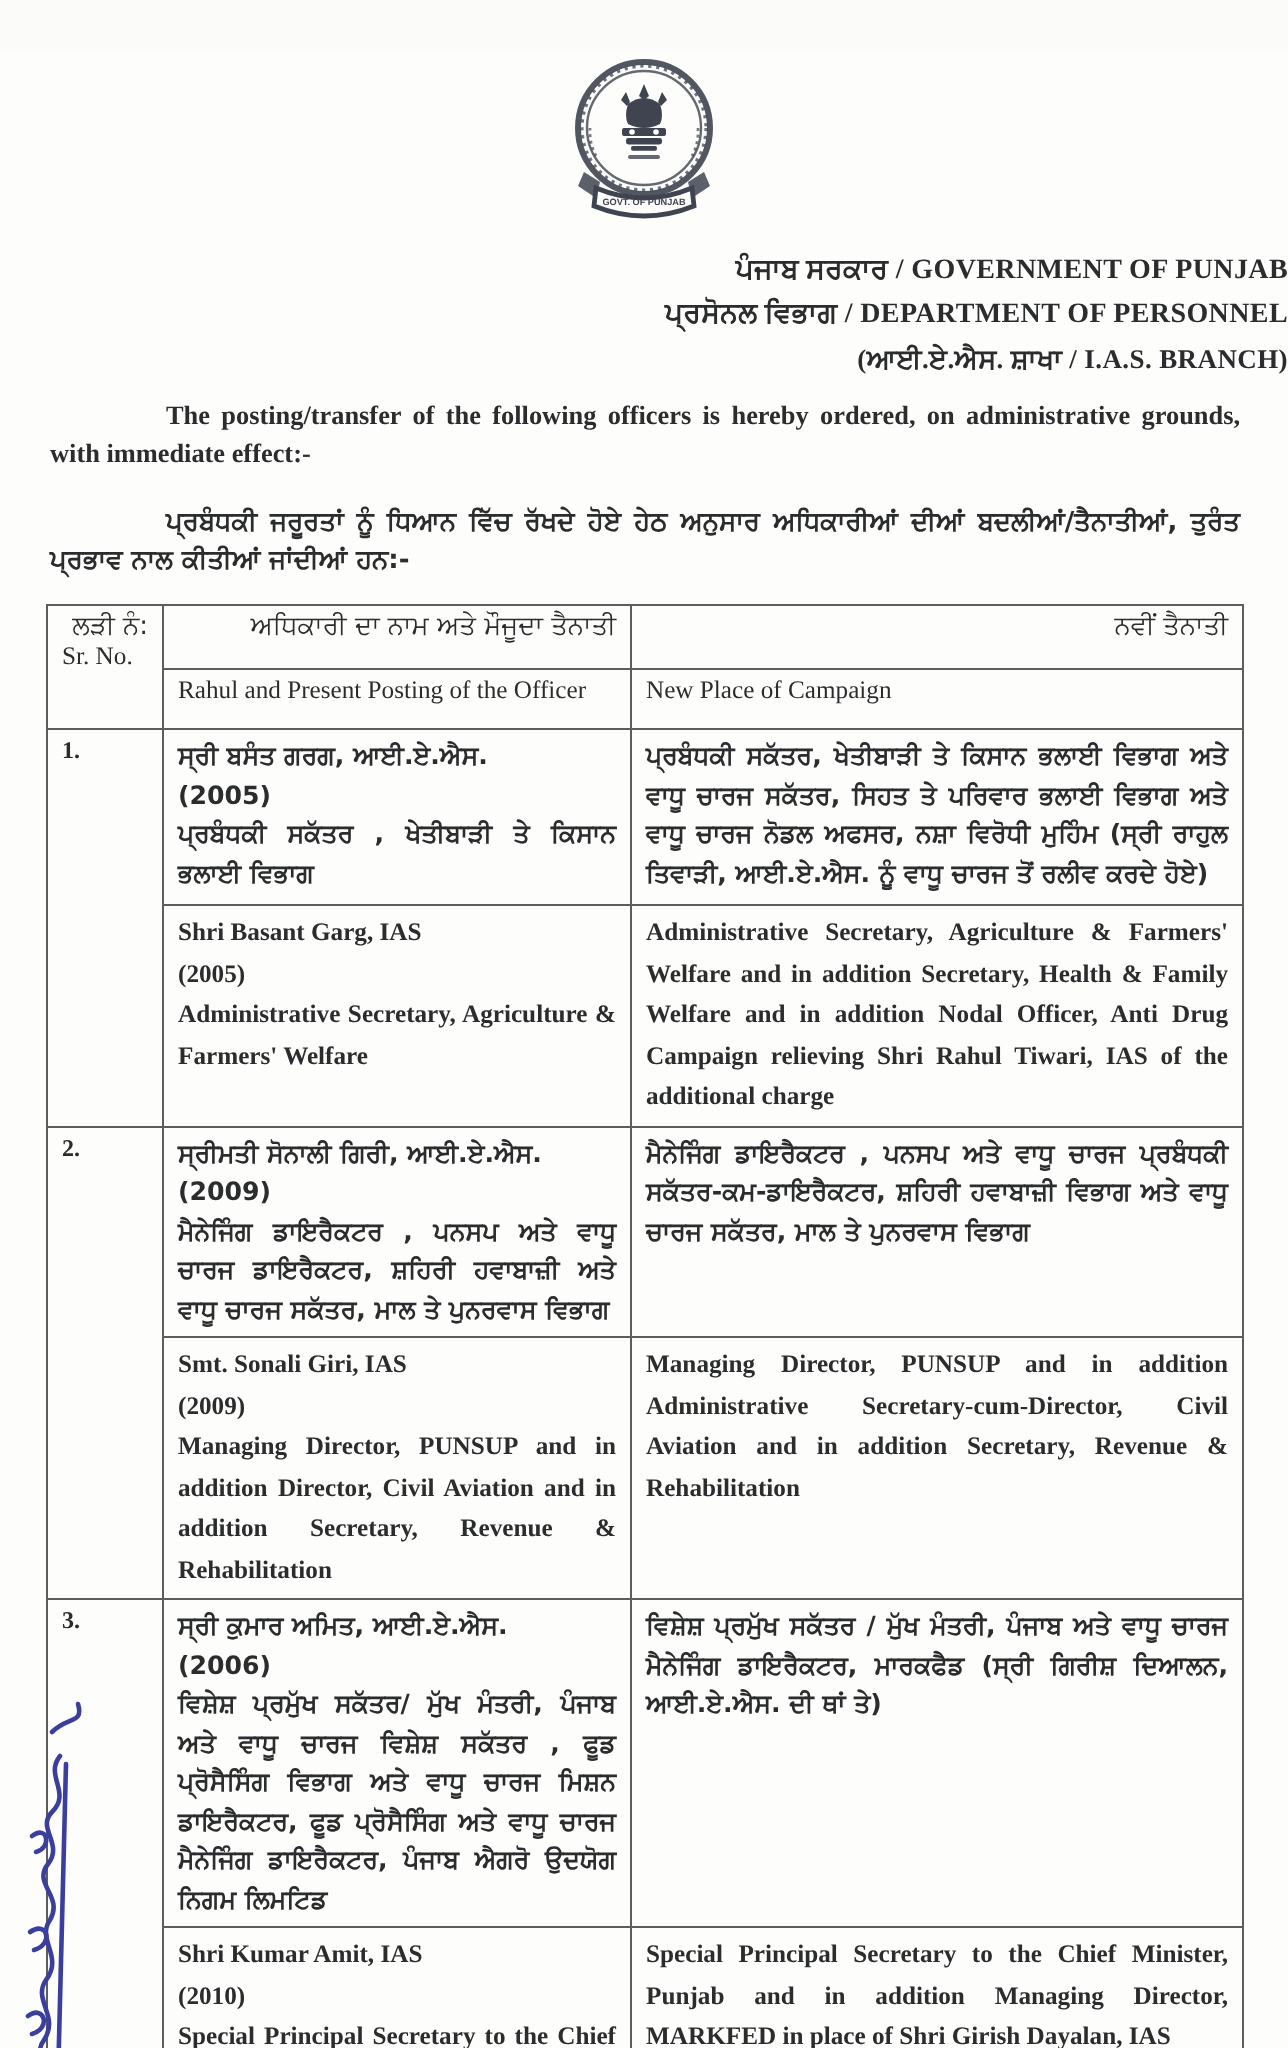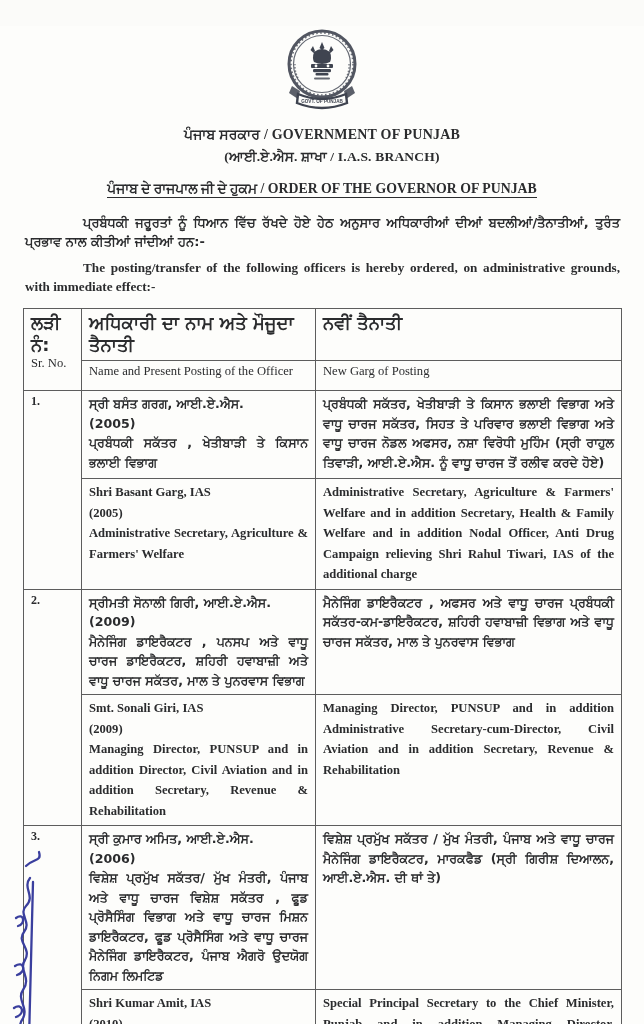--- a/index.html
+++ b/index.html
@@ -19,21 +19,21 @@
   .page::after{ 
     content:"";
     position:absolute;left:0;right:0;bottom:0;height:14px;
     background:linear-gradient(to bottom, rgba(0,0,0,0), rgba(0,0,0,0.07));
     pointer-events:none;
   }
   .emblem-wrap{
     width:84px;margin:26px auto 6px auto;text-align:center;
   }
   .gov-head{
-    text-align:center;
+    text-align:right;
     font-weight:700;
     line-height:22px;
     font-size:14px;
     letter-spacing:.2px;
   }
   .gov-head .l3{font-size:13.5px;padding-left:20px;}
   .order-title{
     text-align:center;
     margin-top:13px;
     font-size:13.8px;
@@ -73,22 +73,23 @@
   }
   col.c1{width:58px;}
   col.c2{width:234px;}
   col.c3{width:306px;}
   .srno{
     font-size:12px;font-weight:600;
     font-family:"Liberation Serif", serif;
   }
   .hdr-pa{
     font-family:"DejaVu Sans", sans-serif;
-    font-size:18px;font-weight:700;
+    font-size:13px;font-weight:400;
     height:24px;
+    text-align:right;
   }
   .hdr-en{
     font-size:12.6px;font-weight:400;
     height:22px;
   }
   td.pa-cell{
     font-family:"DejaVu Sans", sans-serif;
     font-size:12.6px;font-weight:600;
     line-height:19.5px;
     text-align:justify;
@@ -147,49 +148,47 @@
 
       <g>
         <path d="M18 68 q24 10 48 0 l1 9 q-25 10 -50 0 z" fill="#fdfdfb" stroke="#3f4450" stroke-width="2.4"></path>
         <text x="42" y="76.5" text-anchor="middle" font-size="4.6" font-family="Liberation Sans, sans-serif" fill="#3f4450" font-weight="bold">GOVT. OF PUNJAB</text>
       </g>
     </svg>
   </div>
 
   <div class="gov-head">
     <div class="l1">ਪੰਜਾਬ ਸਰਕਾਰ / GOVERNMENT OF PUNJAB</div>
+    <div class="l2">ਪ੍ਰਸੋਨਲ ਵਿਭਾਗ / DEPARTMENT OF PERSONNEL</div>
     <div class="l3">(ਆਈ.ਏ.ਐਸ. ਸ਼ਾਖਾ / I.A.S. BRANCH)</div>
   </div>
 
-  <div class="order-title">
-    <span>ਪੰਜਾਬ ਦੇ ਰਾਜਪਾਲ ਜੀ ਦੇ ਹੁਕਮ / ORDER OF THE GOVERNOR OF PUNJAB</span>
-  </div>
-
+
+  <p class="intro en">The posting/transfer of the following officers is hereby ordered, on administrative grounds, with immediate effect:-</p>
   <p class="intro pa">ਪ੍ਰਬੰਧਕੀ ਜਰੂਰਤਾਂ ਨੂੰ ਧਿਆਨ ਵਿੱਚ ਰੱਖਦੇ ਹੋਏ ਹੇਠ ਅਨੁਸਾਰ ਅਧਿਕਾਰੀਆਂ ਦੀਆਂ ਬਦਲੀਆਂ/ਤੈਨਾਤੀਆਂ, ਤੁਰੰਤ ਪ੍ਰਭਾਵ ਨਾਲ ਕੀਤੀਆਂ ਜਾਂਦੀਆਂ ਹਨ:-</p>
-  <p class="intro en">The posting/transfer of the following officers is hereby ordered, on administrative grounds, with immediate effect:-</p>
 
   <table class="order-table">
     <colgroup>
         <col class="c1">
         <col class="c2">
         <col class="c3">
       </colgroup>
 
     <tbody>
         <tr>
       <td rowspan="2">
         <div class="hdr-pa" style="height:auto">ਲੜੀ ਨੰ:</div>
         <div class="hdr-en" style="height:auto">Sr. No.</div>
       </td>
       <td class="hdr-pa">ਅਧਿਕਾਰੀ ਦਾ ਨਾਮ ਅਤੇ ਮੌਜੂਦਾ ਤੈਨਾਤੀ</td>
       <td class="hdr-pa">ਨਵੀਂ ਤੈਨਾਤੀ</td>
     </tr>
     <tr>
-      <td class="hdr-en">Name and Present Posting of the Officer</td>
-      <td class="hdr-en">New Garg of Posting</td>
+      <td class="hdr-en">Rahul and Present Posting of the Officer</td>
+      <td class="hdr-en">New Place of Campaign</td>
     </tr>
 
     <tr>
       <td rowspan="2" class="srno">1.</td>
       <td class="pa-cell h-r1p">ਸ੍ਰੀ ਬਸੰਤ ਗਰਗ, ਆਈ.ਏ.ਐਸ.
 (2005)
 ਪ੍ਰਬੰਧਕੀ ਸਕੱਤਰ , ਖੇਤੀਬਾੜੀ ਤੇ ਕਿਸਾਨ ਭਲਾਈ ਵਿਭਾਗ</td>
       <td class="pa-cell h-r1p">ਪ੍ਰਬੰਧਕੀ ਸਕੱਤਰ, ਖੇਤੀਬਾੜੀ ਤੇ ਕਿਸਾਨ ਭਲਾਈ ਵਿਭਾਗ ਅਤੇ ਵਾਧੂ ਚਾਰਜ ਸਕੱਤਰ, ਸਿਹਤ ਤੇ ਪਰਿਵਾਰ ਭਲਾਈ ਵਿਭਾਗ ਅਤੇ ਵਾਧੂ ਚਾਰਜ ਨੋਡਲ ਅਫਸਰ, ਨਸ਼ਾ ਵਿਰੋਧੀ ਮੁਹਿੰਮ (ਸ੍ਰੀ ਰਾਹੁਲ ਤਿਵਾੜੀ, ਆਈ.ਏ.ਐਸ. ਨੂੰ ਵਾਧੂ ਚਾਰਜ ਤੋਂ ਰਲੀਵ ਕਰਦੇ ਹੋਏ)</td>
     </tr>
     <tr>
@@ -197,21 +196,21 @@
 (2005)
 Administrative Secretary, Agriculture &amp; Farmers' Welfare</td>
       <td class="en-cell h-r1e">Administrative Secretary, Agriculture &amp; Farmers' Welfare and in addition Secretary, Health &amp; Family Welfare and in addition Nodal Officer, Anti Drug Campaign relieving Shri Rahul Tiwari, IAS of the additional charge</td>
     </tr>
 
     <tr>
       <td rowspan="2" class="srno">2.</td>
       <td class="pa-cell h-r2p">ਸ੍ਰੀਮਤੀ ਸੋਨਾਲੀ ਗਿਰੀ, ਆਈ.ਏ.ਐਸ.
 (2009)
 ਮੈਨੇਜਿੰਗ ਡਾਇਰੈਕਟਰ , ਪਨਸਪ ਅਤੇ ਵਾਧੂ ਚਾਰਜ ਡਾਇਰੈਕਟਰ, ਸ਼ਹਿਰੀ ਹਵਾਬਾਜ਼ੀ ਅਤੇ ਵਾਧੂ ਚਾਰਜ ਸਕੱਤਰ, ਮਾਲ ਤੇ ਪੁਨਰਵਾਸ ਵਿਭਾਗ</td>
-      <td class="pa-cell h-r2p">ਮੈਨੇਜਿੰਗ ਡਾਇਰੈਕਟਰ , ਅਫਸਰ ਅਤੇ ਵਾਧੂ ਚਾਰਜ ਪ੍ਰਬੰਧਕੀ ਸਕੱਤਰ-ਕਮ-ਡਾਇਰੈਕਟਰ, ਸ਼ਹਿਰੀ ਹਵਾਬਾਜ਼ੀ ਵਿਭਾਗ ਅਤੇ ਵਾਧੂ ਚਾਰਜ ਸਕੱਤਰ, ਮਾਲ ਤੇ ਪੁਨਰਵਾਸ ਵਿਭਾਗ</td>
+      <td class="pa-cell h-r2p">ਮੈਨੇਜਿੰਗ ਡਾਇਰੈਕਟਰ , ਪਨਸਪ ਅਤੇ ਵਾਧੂ ਚਾਰਜ ਪ੍ਰਬੰਧਕੀ ਸਕੱਤਰ-ਕਮ-ਡਾਇਰੈਕਟਰ, ਸ਼ਹਿਰੀ ਹਵਾਬਾਜ਼ੀ ਵਿਭਾਗ ਅਤੇ ਵਾਧੂ ਚਾਰਜ ਸਕੱਤਰ, ਮਾਲ ਤੇ ਪੁਨਰਵਾਸ ਵਿਭਾਗ</td>
     </tr>
     <tr>
       <td class="en-cell h-r2e">Smt. Sonali Giri, IAS
 (2009)
 Managing Director, PUNSUP and in addition Director, Civil Aviation and in addition Secretary, Revenue &amp; Rehabilitation</td>
       <td class="en-cell h-r2e">Managing Director, PUNSUP and in addition Administrative Secretary-cum-Director, Civil Aviation and in addition Secretary, Revenue &amp; Rehabilitation</td>
     </tr>
 
     <tr>
       <td rowspan="2" class="srno">3.</td>

